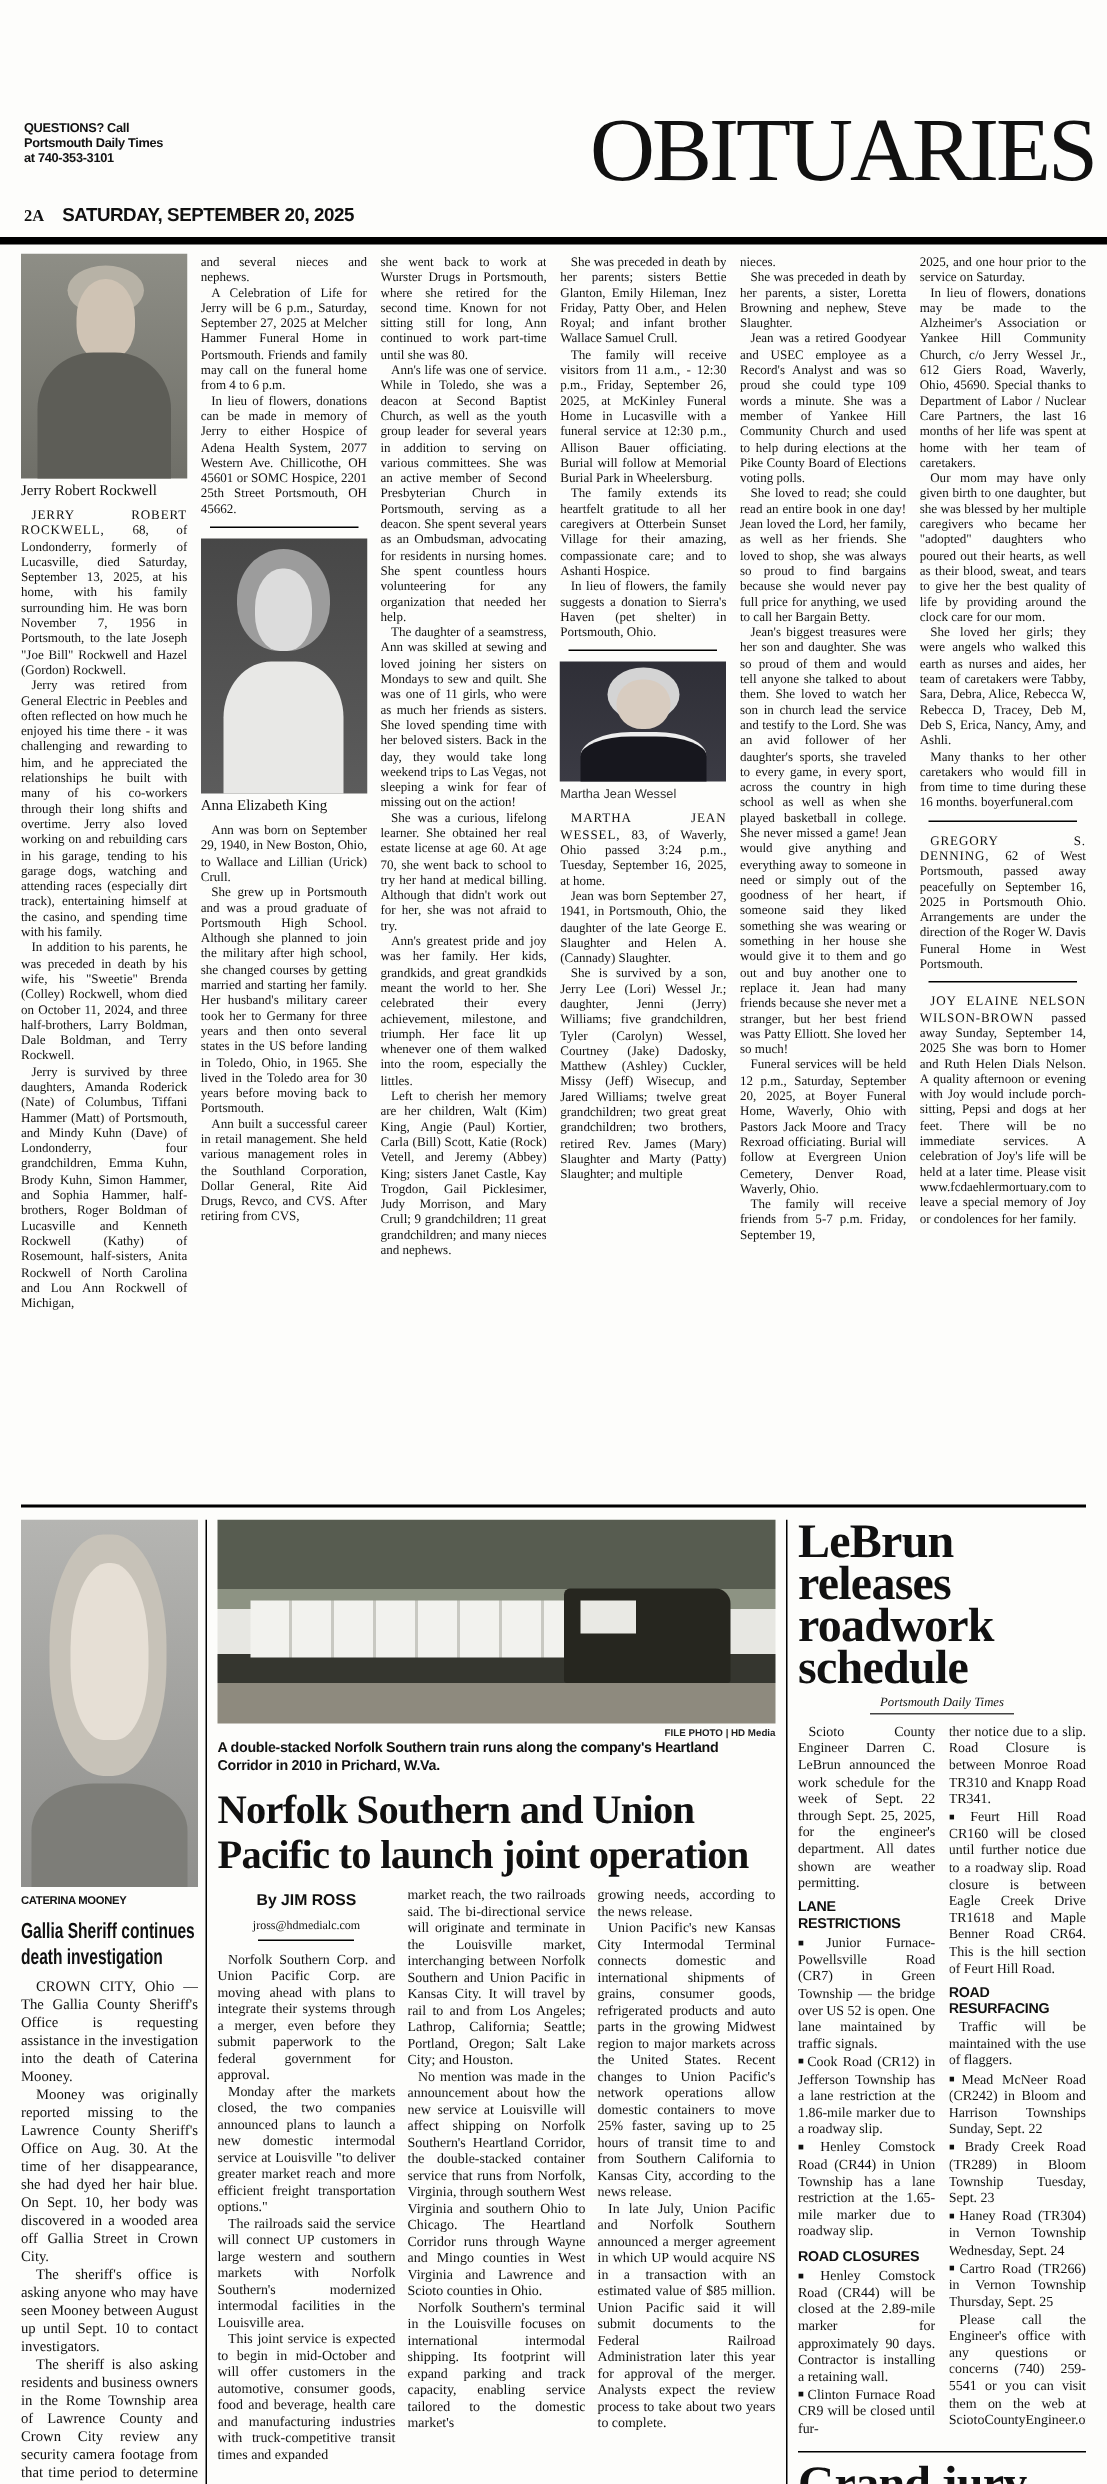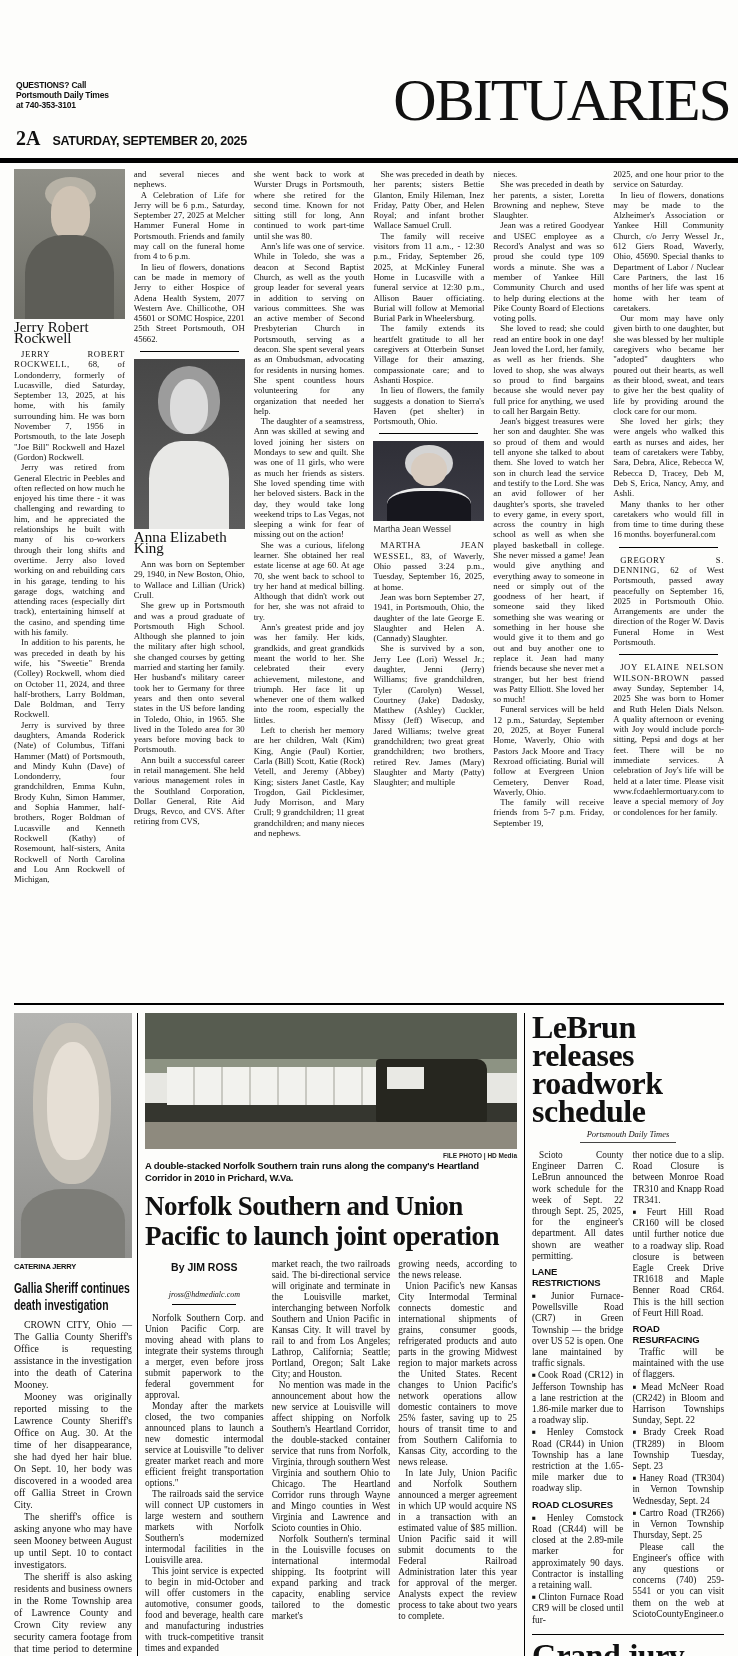--- a/index.html
+++ b/index.html
@@ -5,30 +5,30 @@
   html,body{margin:0;padding:0;background:#e8e8e8;}
   .page{width:738px;height:1656px;background:#fdfdfb;color:#111;overflow:hidden;position:relative;margin:0 auto;
         font-family:"Liberation Serif",serif;}
   
   .masthead{position:relative;height:122px;margin-top:36px;}
   .questions{position:absolute;left:16px;top:44px;font-family:"Liberation Sans",sans-serif;
              font-weight:bold;font-size:8.5px;line-height:10px;letter-spacing:-0.2px;}
   .obit-title{position:absolute;right:8px;top:34px;margin:0;font-family:"Liberation Serif",serif;
               font-weight:normal;font-size:60px;line-height:60px;letter-spacing:-2px;}
   .folio{position:absolute;left:16px;bottom:8px;display:flex;align-items:baseline;gap:12px;}
-  .page-num{font-weight:bold;font-size:20px;font-family:"Liberation Serif",serif;}
+  .page-num{font-weight:bold;font-size:11px;font-family:"Liberation Serif",serif;}
   .date{font-family:"Liberation Sans",sans-serif;font-weight:bold;font-size:12.5px;letter-spacing:-0.3px;}
   .thick-rule{height:5px;background:#000;margin:0;}
   
   .obits{display:flex;gap:9px;padding:6px 14px 0 14px;height:828px;overflow:hidden;}
   .obit-col{flex:1 1 0;overflow:hidden;}
   .para{margin:0;font-size:8.7px;line-height:10.3px;text-align:justify;text-indent:7px;}
   .noind{text-indent:0;}
   .lead{font-weight:normal;letter-spacing:0.6px;}
-  .caption{font-size:15px;line-height:11px;margin:2px 0 5px 0;}
+  .caption{font-size:10px;line-height:11px;margin:2px 0 5px 0;}
   .cap-sans{font-family:"Liberation Sans",sans-serif;font-size:8.5px;color:#333;}
   .cap-small{font-family:"Liberation Sans",sans-serif;font-weight:bold;font-size:7.5px;letter-spacing:-0.2px;margin:3px 0 8px 0;}
   .cap-train{font-family:"Liberation Sans",sans-serif;font-weight:bold;font-size:9.5px;line-height:11.5px;margin:1px 0 8px 0;letter-spacing:-0.2px;}
   .obit-div{border:none;border-top:1px solid #000;margin:7px 6px;}
   
   .photo{position:relative;width:100%;overflow:hidden;margin-bottom:3px;}
   .photo .hair,.photo .face,.photo .torso{position:absolute;}
   .ph-man{background:linear-gradient(180deg,#8e8e86,#6f6f68);height:150px;}
   .ph-man .hair{left:28%;top:5%;width:46%;height:22%;background:#b7b2a6;border-radius:50%;}
   .ph-man .face{left:33%;top:11%;width:36%;height:36%;background:#cfc3b4;border-radius:48% 48% 42% 42%;}
@@ -59,21 +59,21 @@
                font-size:14.5px;line-height:16.5px;width:140%;transform:scaleX(0.715);transform-origin:0 0;}
   .gallia-body .para{font-size:9.8px;line-height:12px;text-indent:10px;}
   .credit{font-family:"Liberation Sans",sans-serif;font-weight:bold;font-size:6.5px;text-align:right;color:#222;margin:1px 0 1px 0;}
   .ns-head{margin:2px 0 8px 0;font-family:"Liberation Serif",serif;font-weight:bold;font-size:27px;
            line-height:30px;letter-spacing:-0.5px;}
   .ns-cols{display:flex;gap:8px;}
   .ns-col{flex:1 1 0;overflow:hidden;}
   .ns-col .para{font-size:9.3px;line-height:11px;}
   .byline-block{text-align:center;margin:2px 0 8px 0;}
   .byline{font-family:"Liberation Sans",sans-serif;font-weight:bold;font-size:10.5px;}
-  .byline-email{font-style:italic;font-size:8px;margin-top:17px;}
+  .byline-email{font-size:8px;margin-top:6px;}
   .byline-rule{width:64px;border-bottom:1px solid #000;margin:5px auto 0 auto;}
   .rb-head{margin:0 0 4px 0;font-family:"Liberation Serif",serif;font-weight:bold;font-size:32px;line-height:28px;letter-spacing:-0.5px;}
   .dateline{text-align:center;font-style:italic;font-size:8.5px;margin:2px 0 0 0;}
   .dateline::after{content:"";display:block;width:96px;border-bottom:1px solid #444;margin:3px auto 7px auto;}
   .rb-cols{display:flex;gap:9px;}
   .rb-col{flex:1 1 0;overflow:hidden;}
   .rb-col .para{font-size:9.3px;line-height:11.2px;}
   .sect-head{margin:4px 0 2px 0;font-family:"Liberation Sans",sans-serif;font-weight:bold;font-size:9.5px;letter-spacing:-0.2px;}
   .bullet{text-indent:0;}
   .bullet::before{content:"\25A0";font-size:6.5px;vertical-align:1px;margin-right:1px;}
@@ -176,21 +176,21 @@
   <hr class="section-rule">
 
   <section class="bottom">
 
     <div class="b-left">
       <div class="photo ph-woman3">
         <div class="hair"></div>
         <div class="face"></div>
         <div class="torso"></div>
       </div>
-      <div class="caption cap-small">CATERINA JERRY</div>
+      <div class="caption cap-small">CATERINA MOONEY</div>
       <h2 class="gallia-head">Gallia Sheriff continues death investigation</h2>
       <div class="gallia-body">
           <p class="para">CROWN CITY, Ohio — The Gallia County Sheriff's Office is requesting assistance in the investigation into the death of Caterina Mooney.</p>
           <p class="para">Mooney was originally reported missing to the Lawrence County Sheriff's Office on Aug. 30. At the time of her disappearance, she had dyed her hair blue. On Sept. 10, her body was discovered in a wooded area off Gallia Street in Crown City.</p>
           <p class="para">The sheriff's office is asking anyone who may have seen Mooney between August up until Sept. 10 to contact investigators.</p>
           <p class="para">The sheriff is also asking residents and business owners in the Rome Township area of Lawrence County and Crown City review any security camera footage from that time period to determine if she may have been near their property.</p>
           <p class="para">Anyone with information is urged to call the Gallia County Sheriff's Office Tip Line at 740-446-6555 and provide a name and contact number for detectives.</p>
         </div>
     </div>
 
@@ -204,21 +204,21 @@
       <div class="caption cap-train">A double-stacked Norfolk Southern train runs along the company's Heartland Corridor in 2010 in Prichard, W.Va.</div>
       <h2 class="ns-head">Norfolk Southern and Union Pacific to launch joint operation</h2>
       <div class="ns-cols">
         <div class="ns-col">
           <div class="byline-block">
             <div class="byline">By JIM ROSS</div>
             <div class="byline-email">jross@hdmedialc.com</div>
             <div class="byline-rule"></div>
           </div>
           <div>
-              <p class="para">Norfolk Southern Corp. and Union Pacific Corp. are moving ahead with plans to integrate their systems through a merger, even before jross submit paperwork to the federal government for approval.</p>
+              <p class="para">Norfolk Southern Corp. and Union Pacific Corp. are moving ahead with plans to integrate their systems through a merger, even before they submit paperwork to the federal government for approval.</p>
               <p class="para">Monday after the markets closed, the two companies announced plans to launch a new domestic intermodal service at Louisville "to deliver greater market reach and more efficient freight transportation options."</p>
               <p class="para">The railroads said the service will connect UP customers in large western and southern markets with Norfolk Southern's modernized intermodal facilities in the Louisville area.</p>
               <p class="para">This joint service is expected to begin in mid-October and will offer customers in the automotive, consumer goods, food and beverage, health care and manufacturing industries with truck-competitive transit times and expanded</p>
             </div>
         </div>
         <div class="ns-col">
             <p class="para noind">market reach, the two railroads said. The bi-directional service will originate and terminate in the Louisville market, interchanging between Norfolk Southern and Union Pacific in Kansas City. It will travel by rail to and from Los Angeles; Lathrop, California; Seattle; Portland, Oregon; Salt Lake City; and Houston.</p>
             <p class="para">No mention was made in the announcement about how the new service at Louisville will affect shipping on Norfolk Southern's Heartland Corridor, the double-stacked container service that runs from Norfolk, Virginia, through southern West Virginia and southern Ohio to Chicago. The Heartland Corridor runs through Wayne and Mingo counties in West Virginia and Lawrence and Scioto counties in Ohio.</p>
             <p class="para">Norfolk Southern's terminal in the Louisville focuses on international intermodal shipping. Its footprint will expand parking and track capacity, enabling service tailored to the domestic market's</p>
           </div>

